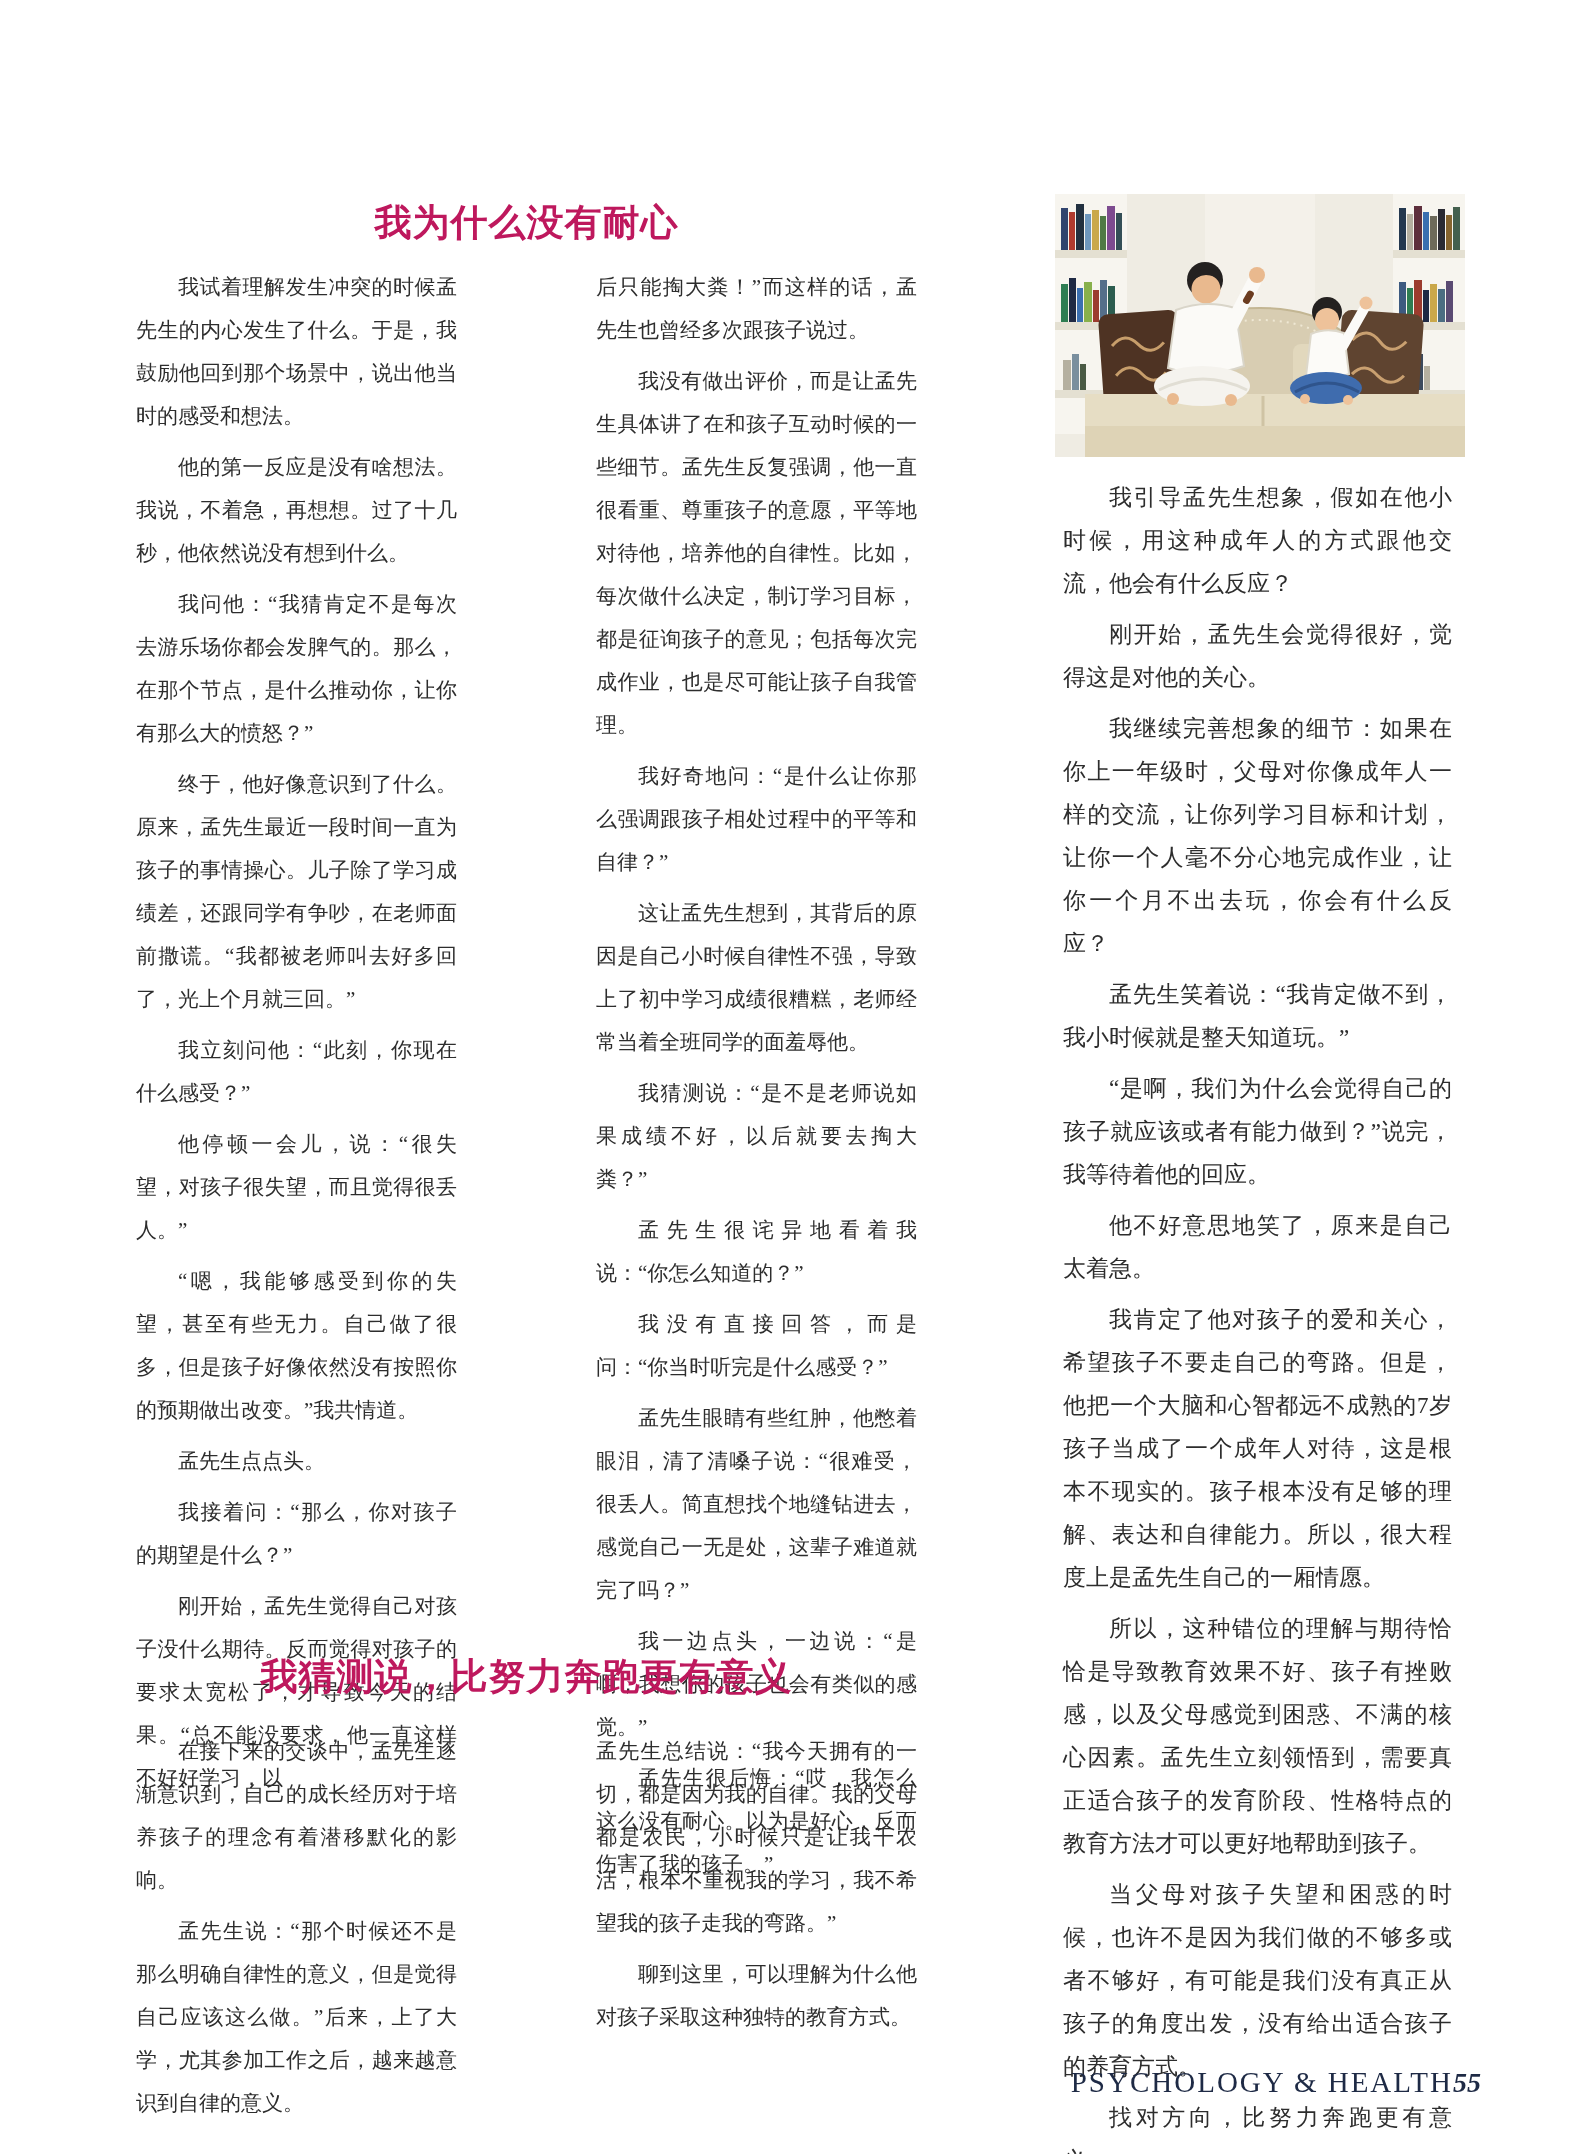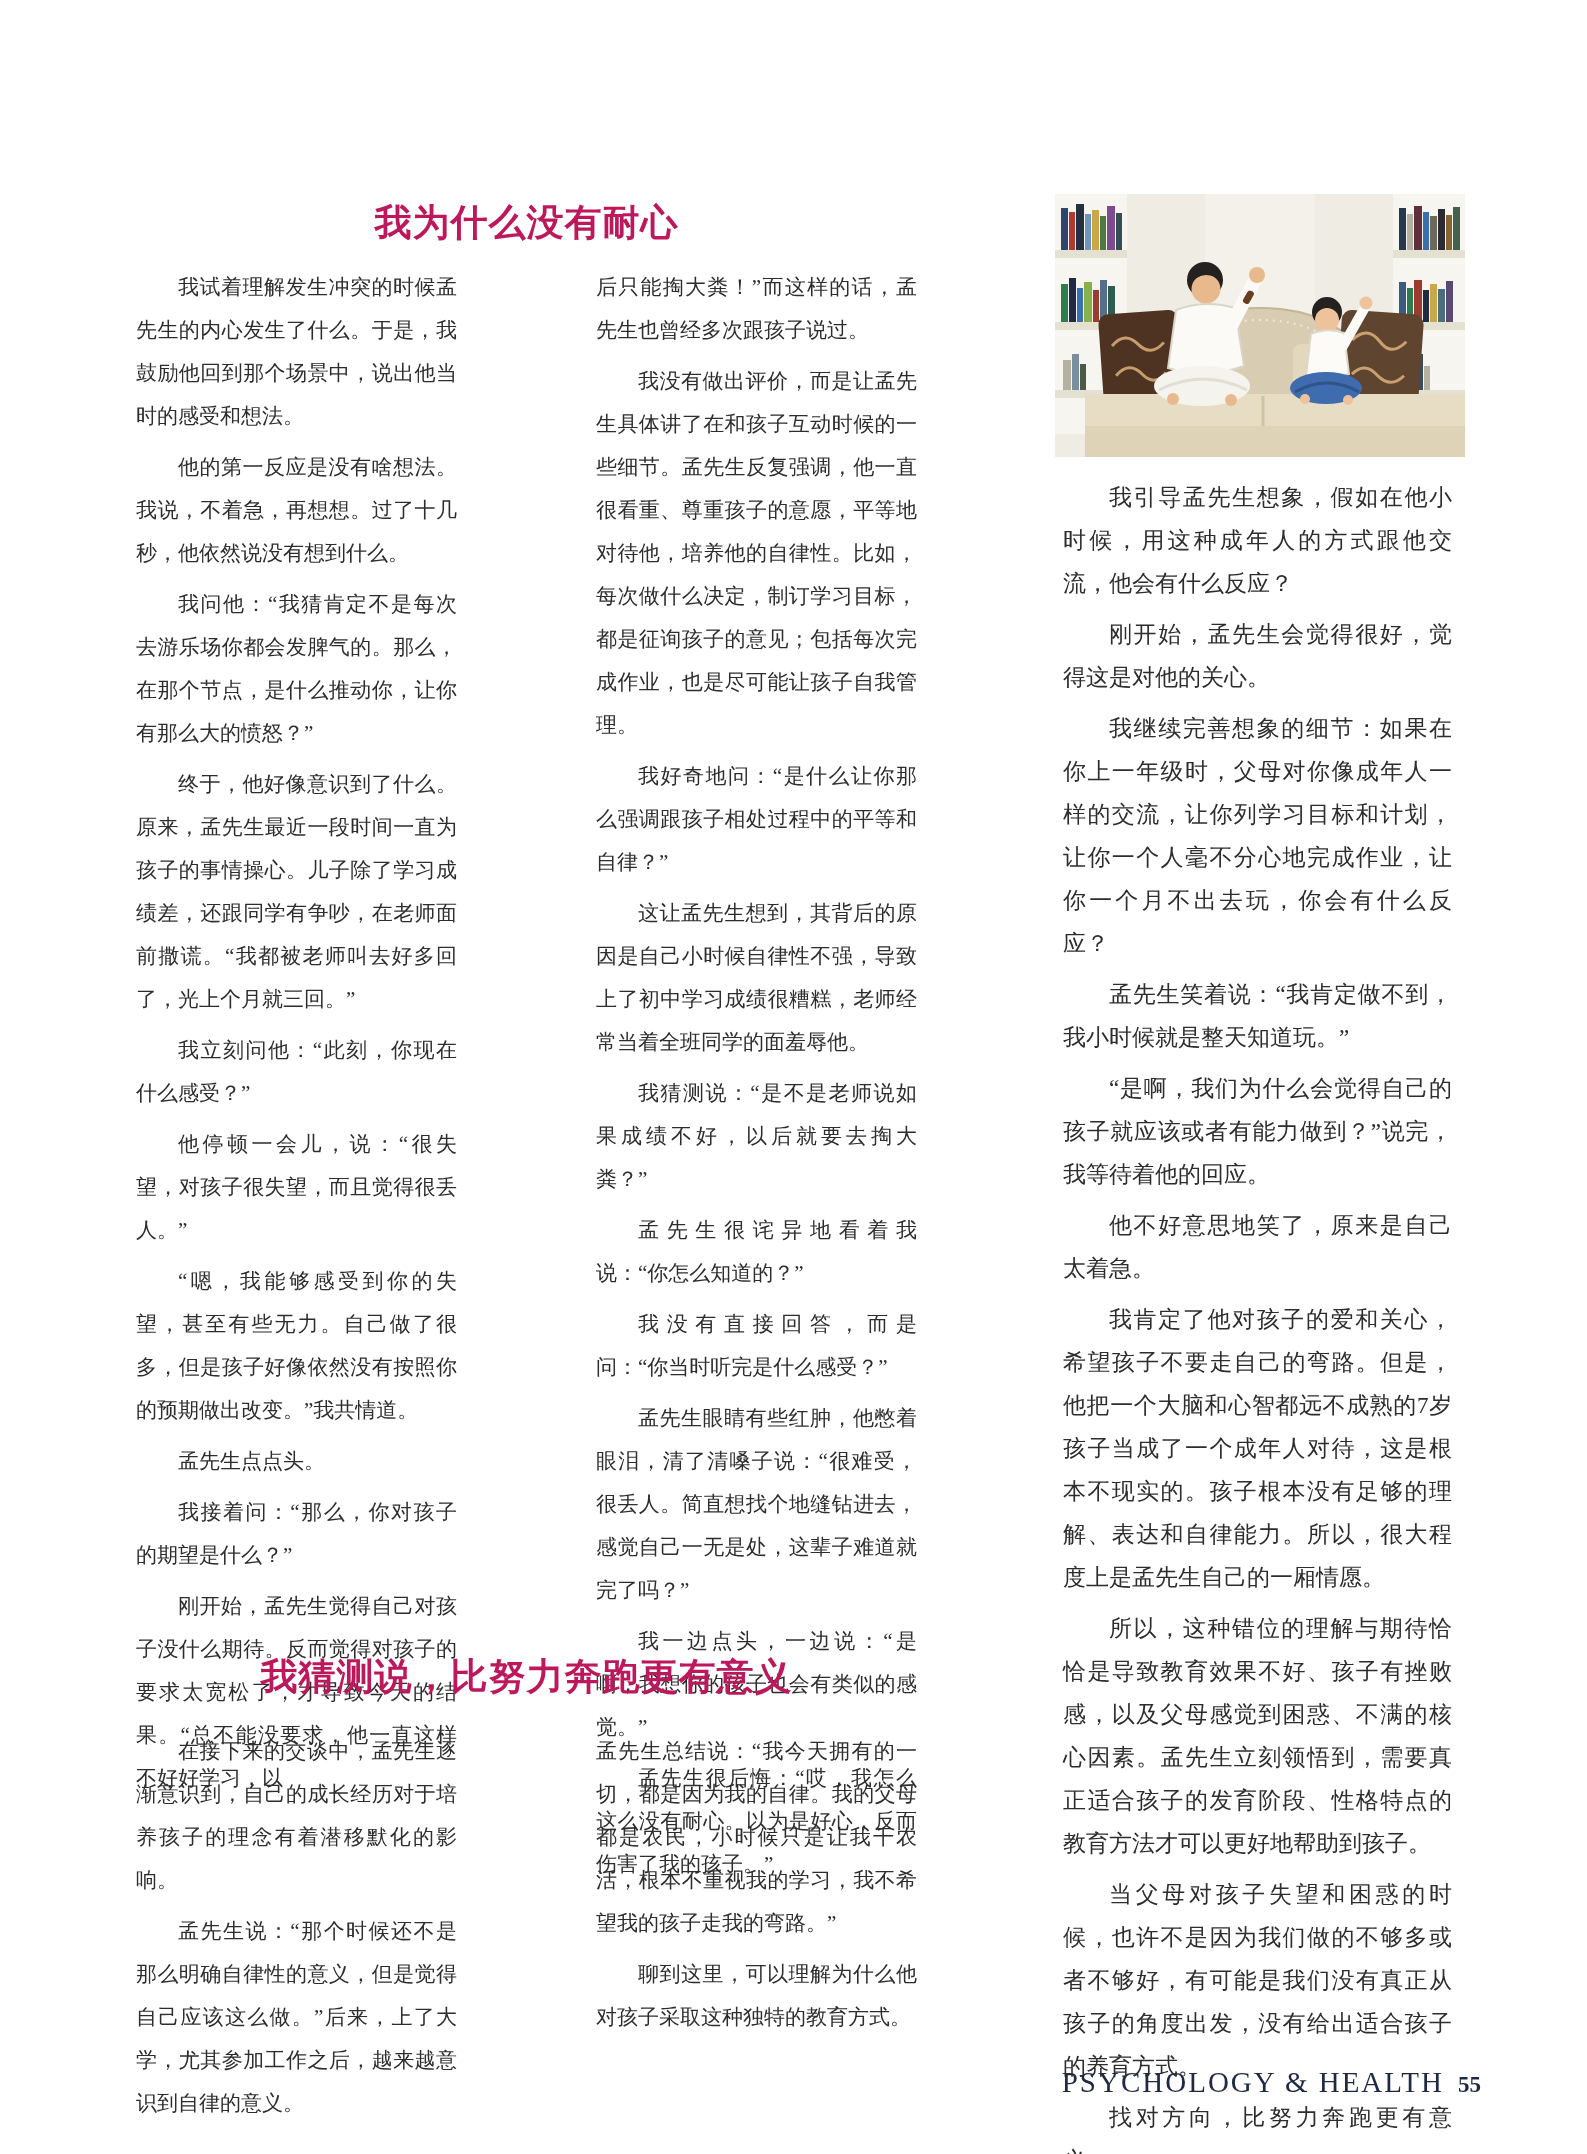--- a/index.html
+++ b/index.html
@@ -38,21 +38,21 @@
   }
   .stamp span{
     color:#ffffff;font-size:17px;line-height:21px;text-align:center;
     font-weight:bold;font-family:"DejaVu Sans","Liberation Sans",sans-serif;
   }
   .footer{
     position:absolute;right:106px;top:2066px;color:#1e2a45;
     font-size:29px;letter-spacing:2px;white-space:nowrap;
     font-family:"Liberation Serif","DejaVu Serif",serif;
   }
-  .footer .pagenum{font-size:23px;font-weight:bold;margin-left:14px;letter-spacing:0;}
+  .footer .pagenum{font-size:28px;font-weight:bold;letter-spacing:0;font-style:italic;}
 </style>
 </head>
 <body>
 
 <div class="page">
 
   <div id="title1" class="sec-title">我为什么没有耐心</div>
 
   <div class="photo">
     <svg width="410" height="263" viewBox="0 0 410 263" xmlns="http://www.w3.org/2000/svg">

